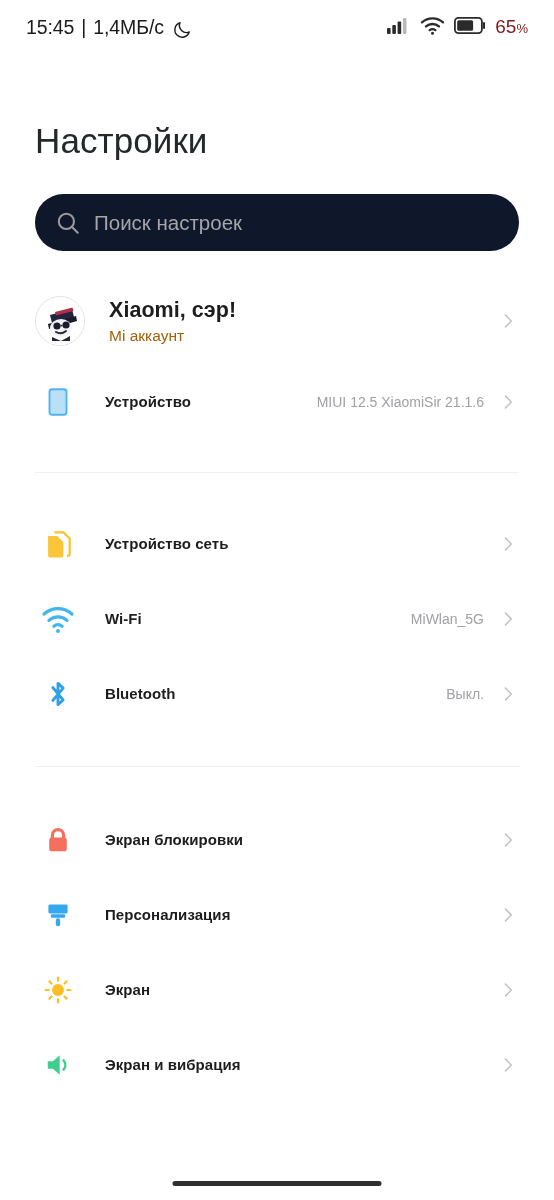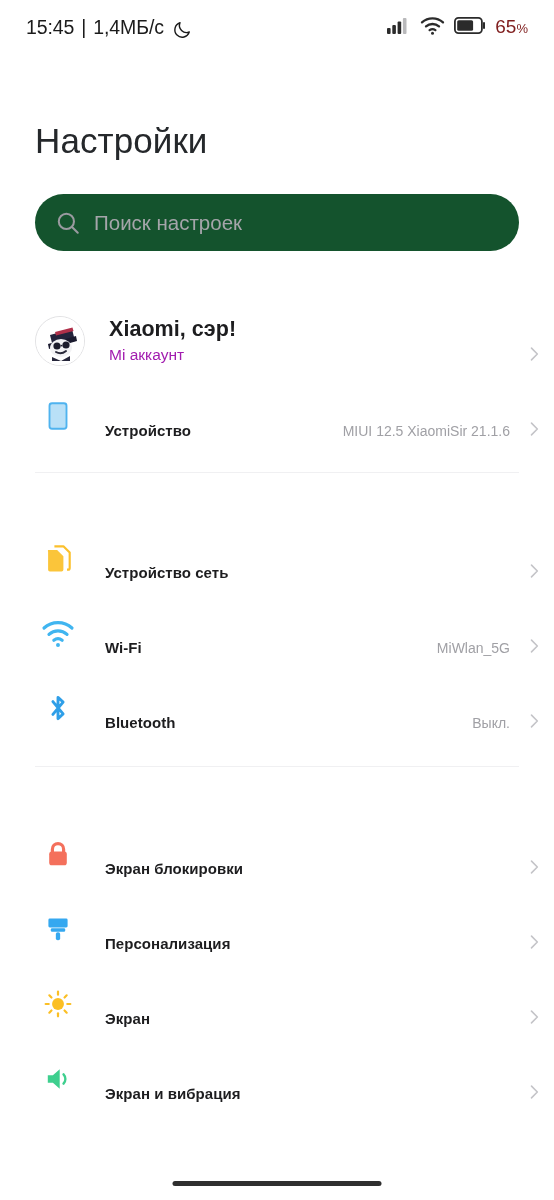--- a/index.html
+++ b/index.html
@@ -31,40 +31,40 @@
   
   .page-title {
     position:absolute; top:121px; left:35px;
     font-size:35px; color:#25282b; font-weight:400; letter-spacing:0.1px;
   }
 
   
   .search {
     position:absolute; top:194px; left:35px;
     width:484px; height:57px;
-    background:#14532d; border-radius:28.5px;
+    background:#0f172a; border-radius:28.5px;
     display:flex; align-items:center; padding:0 0 0 20px;
   }
   .search .mag { width:26px; height:26px; flex:0 0 26px; }
   .search .ph { margin-left:13px; font-size:20.5px; color:#a5a5aa; }
 
   
   .list { position:absolute; top:278px; left:0; right:0; }
   .row {
     position:relative;
-    display:flex; align-items:flex-end;
-    height:75px; padding:0 10px 0 35px;
+    display:flex; align-items:center;
+    height:75px; padding:0 36px 0 35px;
   }
   .row .ic-wrap {
     flex:0 0 46px; height:46px;
     display:flex; align-items:center; justify-content:center;
   }
   .row .labels { flex:1 1 auto; margin-left:24px; min-width:0; }
   .row .title { font-size:15px; color:#1d1d1f; font-weight:700; letter-spacing:0.05px; }
-  .row .subtitle { font-size:15.5px; color:#a21caf; margin-top:4px; }
+  .row .subtitle { font-size:15.5px; color:#a16207; margin-top:4px; }
   .row .value { font-size:14px; color:#a0a0a5; margin-right:14px; white-space:nowrap; }
   .row .chev { flex:0 0 auto; width:20px; height:20px; }
   .row.account { height:86px; }
   .row.account .title { font-size:21.5px; }
 
   .avatar {
     width:50px; height:50px; border-radius:50%;
     background:#ffffff; border:1.5px solid #e2e2e4;
     overflow:hidden; display:block;
   }

